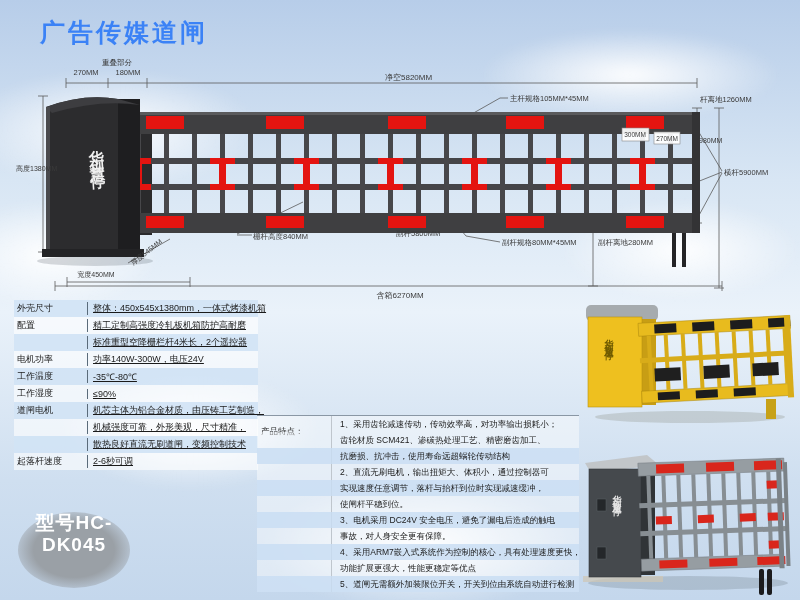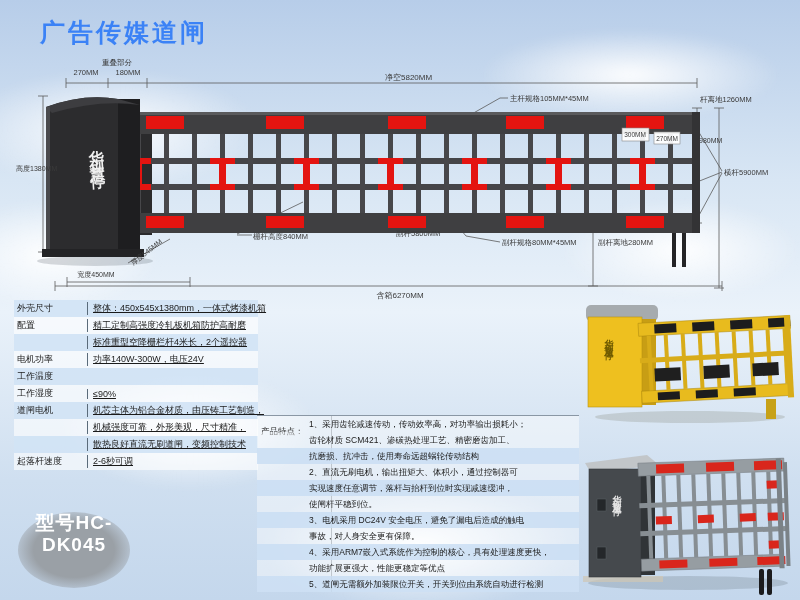--- a/index.html
+++ b/index.html
@@ -26,21 +26,21 @@
   .spec-row.alt{background:rgba(210,227,245,.9);}
   .spec-label{width:70px;padding-left:3px;flex:none;white-space:nowrap;}
   .spec-value{flex:1;border-left:1px solid #5a6b7a;padding-left:5px;white-space:nowrap;text-decoration:underline;}
   
   #features{position:absolute;left:257px;top:415px;width:322px;font-size:8.5px;color:#1b1b1b;
     border-top:1px solid #8a97a5;}
   #features::before{content:"";position:absolute;left:74px;top:0;bottom:0;width:1px;background:#8a97a5;}
   .feat-row{position:relative;min-height:16px;line-height:16px;white-space:nowrap;background:rgba(255,255,255,.45);}
   .feat-row.alt{background:rgba(205,224,244,.9);}
   .feat-heading{position:absolute;left:4px;top:0;width:68px;margin-top:7px;}
-  .feat-text{margin-left:52px;}
+  .feat-text{margin-left:83px;}
   .feat-text.indent{}
   
   #model-badge{position:absolute;left:18px;top:512px;width:112px;height:76px;border-radius:50%;
     background:radial-gradient(closest-side,#9aa0a6 72%,rgba(154,160,166,.45));
     display:flex;flex-direction:column;justify-content:flex-start;align-items:center;
     color:#ffffff;font-weight:bold;font-size:19px;line-height:1.15;letter-spacing:1px;}
   .photo{position:absolute;}
 </style>
 </head>
 <body>
@@ -217,20 +217,21 @@
     <div class="spec-row alt">
       <div class="spec-label"></div>
       <div class="spec-value">标准重型空降栅栏杆4米长，2个遥控器</div>
     </div>
     <div class="spec-row">
       <div class="spec-label">电机功率</div>
       <div class="spec-value">功率140W-300W，电压24V</div>
     </div>
     <div class="spec-row alt">
       <div class="spec-label">工作温度</div>
+      <div class="spec-value">-35℃-80℃</div>
     </div>
     <div class="spec-row">
       <div class="spec-label">工作湿度</div>
       <div class="spec-value">≤90%</div>
     </div>
     <div class="spec-row alt">
       <div class="spec-label">道闸电机</div>
       <div class="spec-value">机芯主体为铝合金材质，由压铸工艺制造，</div>
     </div>
     <div class="spec-row">

